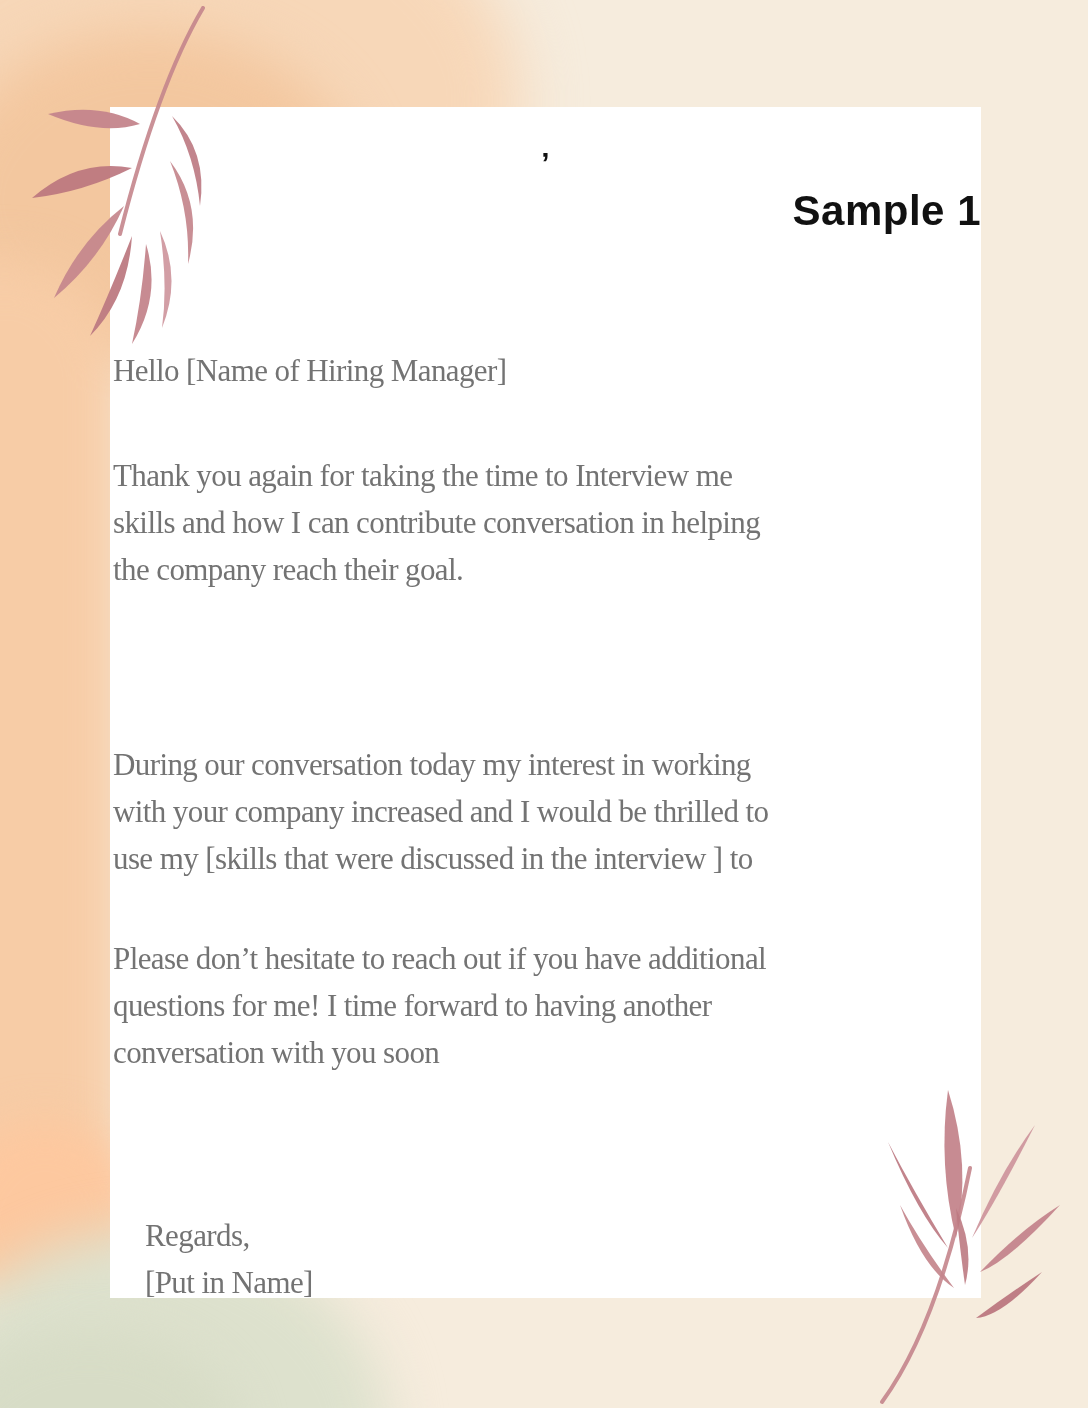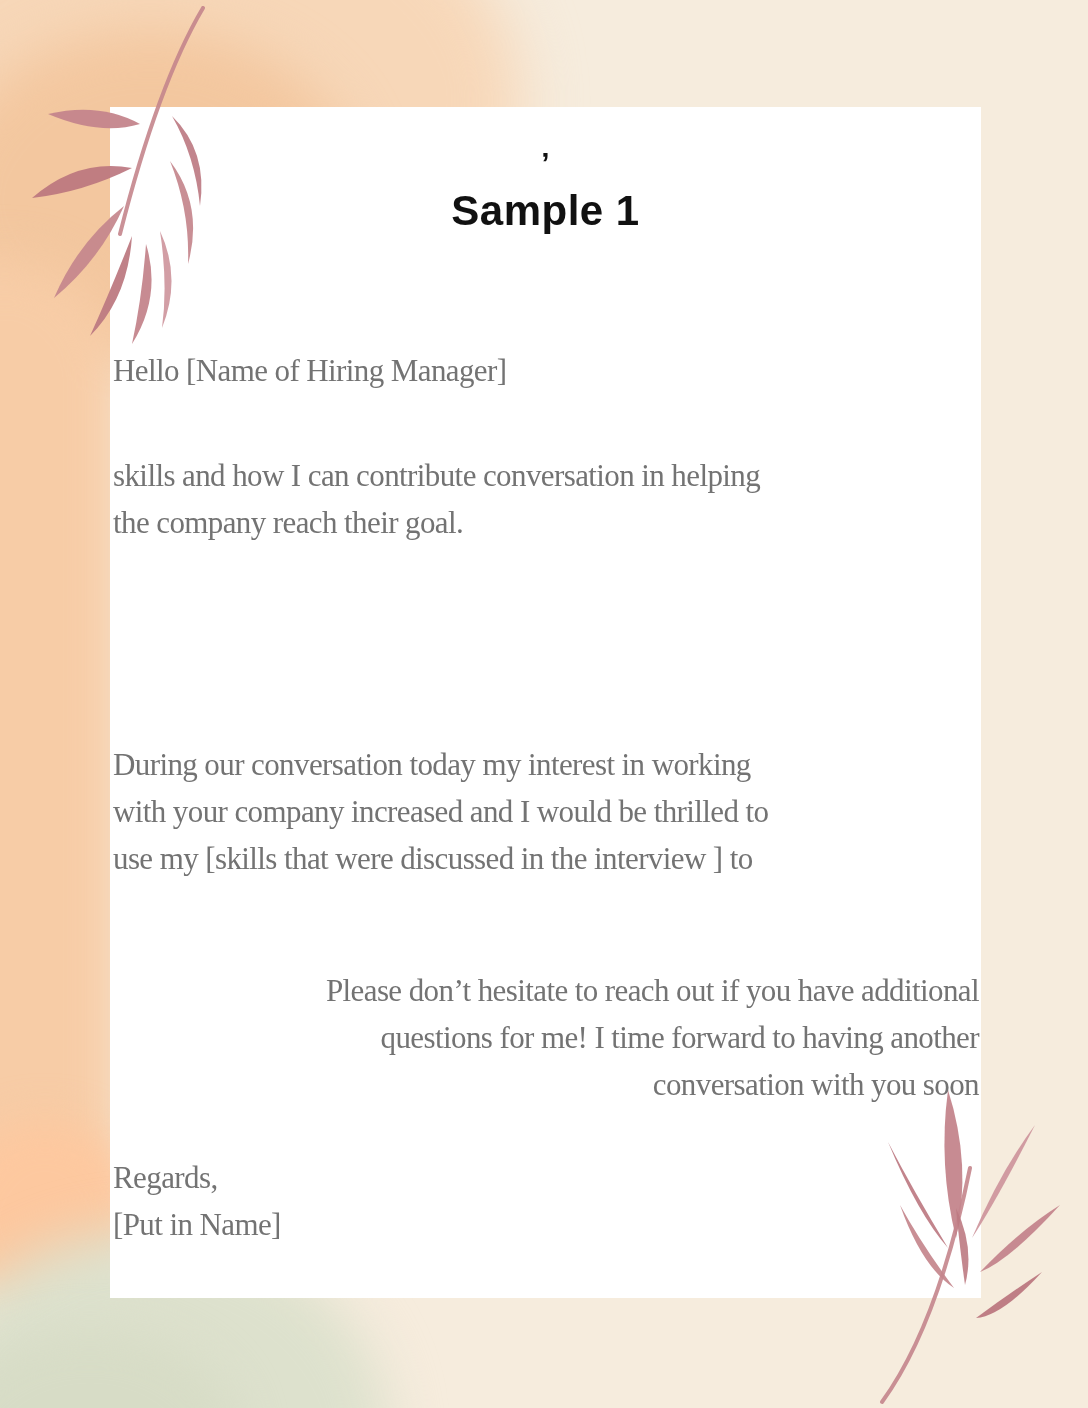--- a/index.html
+++ b/index.html
@@ -50,36 +50,36 @@
   
   .page-text{position:absolute;inset:0;z-index:4;color:#151515;}
   .title-mark{
     position:absolute;top:40px;left:0;width:100%;
     text-align:center;
     font-family:"Liberation Sans", sans-serif;
     font-weight:700;font-size:30px;line-height:32px;color:#111;
   }
   .page-title{
     position:absolute;top:80px;left:0;width:100%;
-    text-align:center;
+    text-align:right;
     font-family:"Liberation Sans", sans-serif;
     font-weight:700;font-size:42px;line-height:48px;color:#111;
     letter-spacing:0.5px;
   }
   .body-block{
     position:absolute;left:3px;width:866px;
     font-weight:400;font-size:31px;line-height:47px;
     letter-spacing:-0.6px;color:#737373;
   }
   .ln{white-space:nowrap;}
   .pos-salutation{top:240px;}
   .pos-para-1{top:345px;}
   .pos-para-2{top:634px;}
-  .pos-para-3{top:860px;text-align:right;}
-  .pos-closing{top:1047px;}
+  .pos-para-3{top:828px;}
+  .pos-closing{top:1105px;margin-left:32px;}
 </style>
 </head>
 <body>
 
 <div class="canvas">
 
   <div class="wash wash-topleft"></div>
   <div class="wash wash-topleft-deep"></div>
   <div class="wash wash-leftstrip"></div>
   <div class="wash wash-orange"></div>
@@ -114,20 +114,21 @@
   <div class="page-text" style="left:110px;top:107px;width:871px;height:1191px;">
 
     <div class="title-mark">’</div>
     <div class="page-title">Sample 1</div>
 
     <div class="body-block pos-salutation">
       <div class="ln">Hello [Name of Hiring Manager]</div>
     </div>
 
     <div class="body-block pos-para-1">
+      <div class="ln">Thank you again for taking the time to Interview me</div>
       <div class="ln">skills and how I can contribute conversation in helping</div>
       <div class="ln">the company reach their goal.</div>
     </div>
 
     <div class="body-block pos-para-2">
       <div class="ln">During our conversation today my interest in working</div>
       <div class="ln">with your company increased and I would be thrilled to</div>
       <div class="ln">use my [skills that were discussed in the interview ] to</div>
     </div>
 

